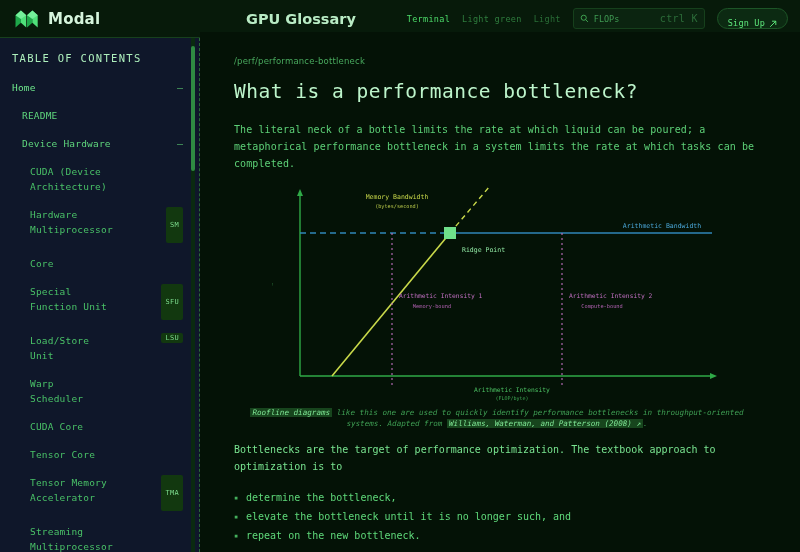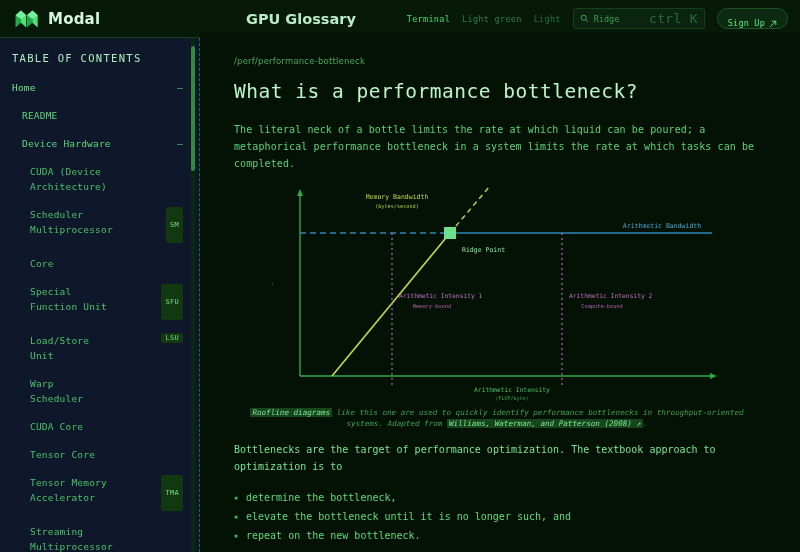--- a/index.html
+++ b/index.html
@@ -37,21 +37,21 @@
   .nav-link { font-size: 8.5px; letter-spacing: .3px; }
   .nav-link.active { color: #4ddc6a; }
   .nav-link.dim { color: #2f7d3e; }
   .nav-link.dim2 { color: #2a6e37; }
   .searchbox {
     width: 132px; height: 21px; background: #0b2410; border: 1px solid #16401c;
     border-radius: 3px; display: flex; align-items: center; padding: 0 6px; gap: 5px;
   }
   .search-ico { width: 9px; height: 9px; flex: 0 0 auto; }
   .search-ph { color: #3f9a52; font-size: 8.5px; flex: 1; }
-  .search-kbd { color: #2c6c39; font-size: 13px; letter-spacing: .3px; text-align: right; }
+  .search-kbd { color: #2c6c39; font-size: 10px; letter-spacing: .3px; text-align: right; }
   .signup {
     height: 21px; background: #0c2a12; border: 1px solid #1d5527; border-radius: 11px;
     color: #5ee87c; font-size: 8.5px; display: flex; align-items: flex-end; gap: 4px;
     padding: 0 10px; letter-spacing: .2px;
   }
 
   
   .sidebar {
     position: absolute; top: 38px; left: 0;
     width: 200px; height: 514px;
@@ -145,21 +145,21 @@
   <div class="nav-right">
     <span class="nav-link active">Terminal</span>
     <span class="nav-link dim">Light green</span>
     <span class="nav-link dim2">Light</span>
 
     <div class="searchbox">
       <svg class="search-ico" viewBox="0 0 12 12">
         <circle cx="5" cy="5" r="3.4" fill="none" stroke="#4aba5e" stroke-width="1.1"></circle>
         <line x1="7.6" y1="7.6" x2="10.6" y2="10.6" stroke="#4aba5e" stroke-width="1.1"></line>
       </svg>
-      <span class="search-ph">Ridge</span>
+      <span class="search-ph">FLOPs</span>
       <span class="search-kbd">ctrl K</span>
     </div>
 
     <div class="signup">
       <span>Sign Up</span>
       <svg width="8" height="8" viewBox="0 0 10 10">
         <line x1="1.5" y1="8.5" x2="8.5" y2="1.5" stroke="#5ee87c" stroke-width="1.2"></line>
         <polyline points="3.8,1.5 8.5,1.5 8.5,6.2" fill="none" stroke="#5ee87c" stroke-width="1.2"></polyline>
       </svg>
     </div>
@@ -181,21 +181,21 @@
   <div class="toc-row lvl1">
     <span class="toc-label">Device Hardware</span>
     <span class="dash">–</span>
   </div>
 
   <div class="toc-row lvl2">
     <span class="toc-label">CUDA (Device Architecture)</span>
   </div>
 
   <div class="toc-row lvl2">
-    <span class="toc-label">Scheduler Multiprocessor</span>
+    <span class="toc-label">Hardware Multiprocessor</span>
     <span class="badge">SM</span>
   </div>
 
   <div class="toc-row lvl2">
     <span class="toc-label">Core</span>
   </div>
 
   <div class="toc-row lvl2">
     <span class="toc-label">Special Function Unit</span>
     <span class="badge">SFU</span>

